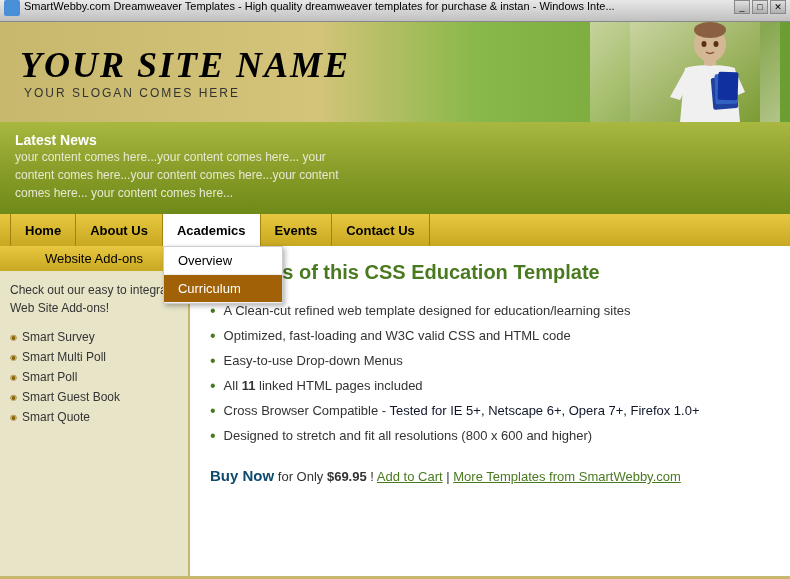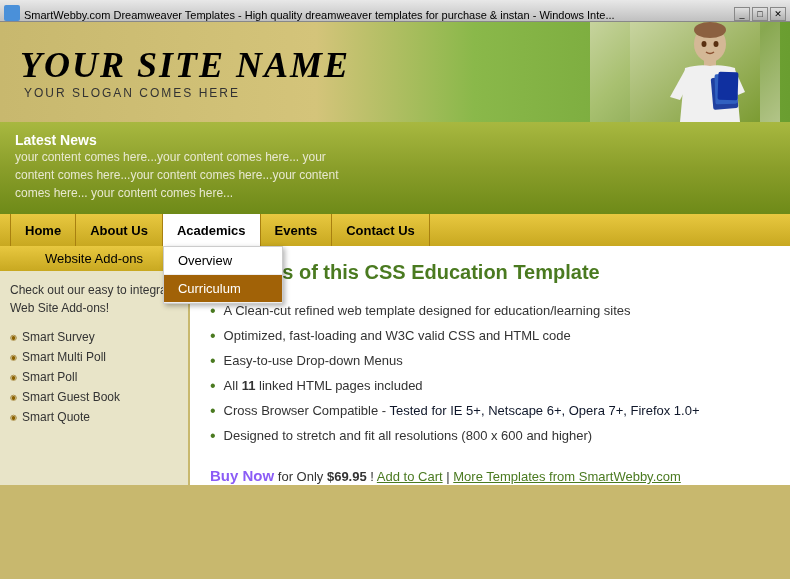--- a/index.html
+++ b/index.html
@@ -3,33 +3,33 @@
   <meta charset="utf-8">
   <style>
     * { margin: 0; padding: 0; box-sizing: border-box; }
     body { width: 790px; height: 579px; font-family: Arial, sans-serif; font-size: 13px; background: #c8b86e; overflow: hidden; }
 
     
     .title-bar {
       background: linear-gradient(to bottom, #e8e8e8, #c0c0c0);
       height: 22px;
       display: flex;
-      align-items: flex-end;
+      align-items: flex-start;
       padding: 0 4px;
       border-bottom: 1px solid #888;
       font-size: 11px;
       color: #000;
     }
     .title-bar-icon { width: 16px; height: 16px; margin-right: 4px; background: #4a90d9; border-radius: 2px; display: inline-block; }
     .title-bar-text { flex: 1; white-space: nowrap; overflow: hidden; text-overflow: ellipsis; }
     .title-bar-buttons { display: flex; gap: 2px; }
     .title-btn { width: 16px; height: 14px; background: linear-gradient(to bottom, #e0e0e0, #b0b0b0); border: 1px solid #888; font-size: 9px; display: flex; align-items: center; justify-content: center; cursor: pointer; }
 
     
-    .browser-content { width: 790px; height: 463px; overflow: hidden; }
+    .browser-content { width: 790px; height: 557px; overflow: hidden; }
 
     
     .site-header {
       background: linear-gradient(to right, #c8b86e 0%, #d4c47a 40%, #8ab84a 60%, #6a9e30 100%);
       height: 100px;
       position: relative;
       display: flex;
       align-items: center;
       padding-left: 20px;
       overflow: hidden;
@@ -195,21 +195,21 @@
     }
     .features-list li::before { content: "•"; color: #4a7a20; font-size: 16px; flex-shrink: 0; margin-top: -1px; }
     .highlight-link { color: #0f172a; text-decoration: none; }
 
     
     .buy-section {
       margin-top: 18px;
       font-size: 13px;
       color: #333;
     }
-    .buy-now { color: #8b5cf6; font-weight: bold; font-size: 15px; }
+    .buy-now { color: #0c4a6e; font-weight: bold; font-size: 15px; }
     .buy-link { color: #4a7a20; text-decoration: underline; cursor: pointer; }
     .separator { color: #333; }
 
     
     .nav-academics { position: relative; }
   </style>
 </head>
 <body>
 
 <div class="title-bar">

